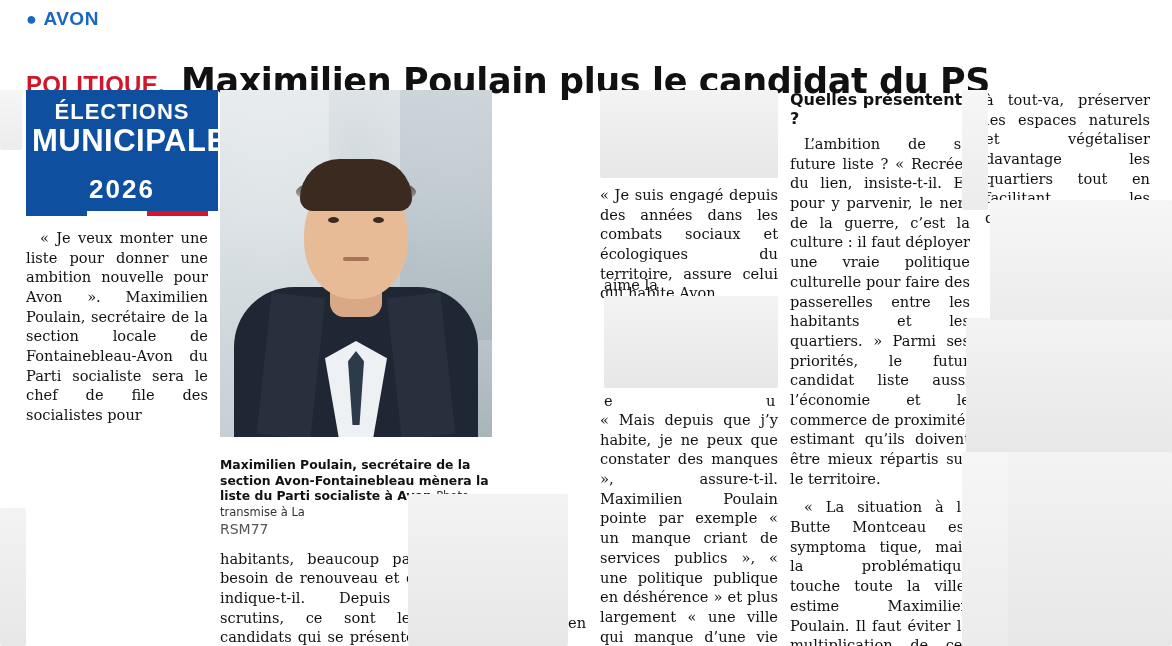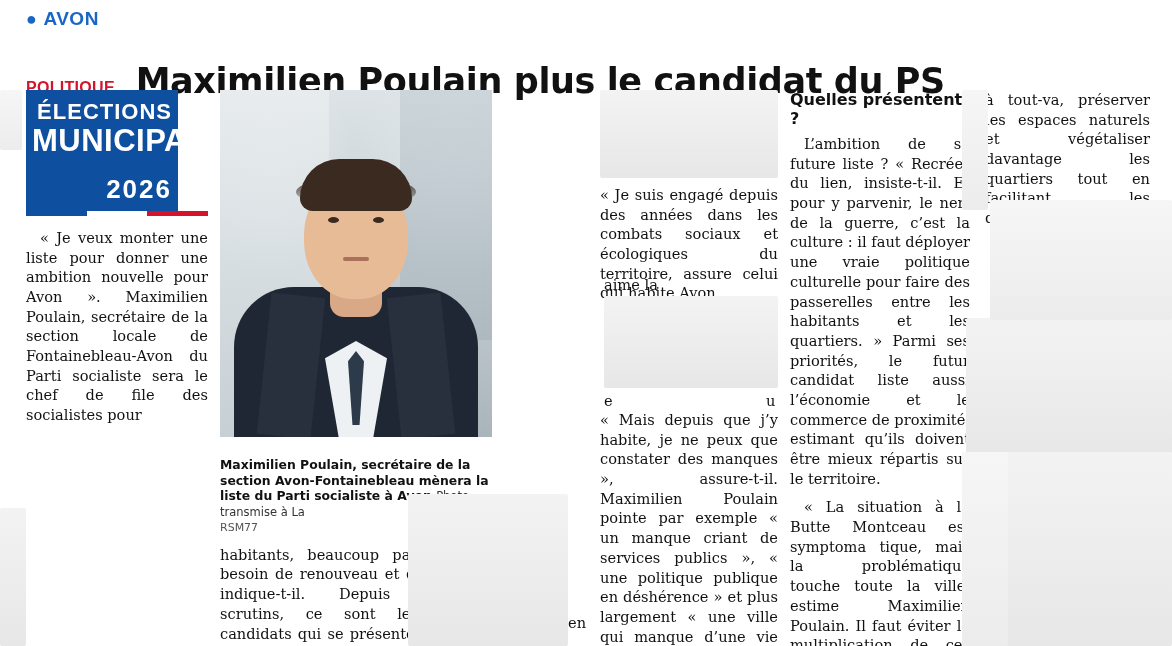--- a/index.html
+++ b/index.html
@@ -19,40 +19,40 @@
     position:absolute; left:26px; top:8px;
     display:flex; align-items:center; gap:6px;
     color:#1a66c4; font-weight:bold; font-size:19px; letter-spacing:.5px;
   }
   .loc .pin { font-size:18px; line-height:1; }
   .headline-row {
     position:absolute; left:26px; top:40px; right:20px;
     display:flex; align-items:baseline; gap:16px;
   }
   .kicker {
-    color:#d4142b; font-weight:bold; font-size:16px; letter-spacing:.3px;
+    color:#d4142b; font-weight:bold; font-size:24px; letter-spacing:.3px;
     white-space:nowrap;
   }
   .headline {
     font-family:"DejaVu Sans", sans-serif;
     font-weight:bold; font-size:35px; line-height:1.05; color:#111;
     letter-spacing:-.4px;
   }
 
   
   .col { position:absolute; top:90px; }
   .c1 { left:26px;  width:182px; }
   .c2 { left:220px; width:272px; }
   .c3 { left:600px; width:178px; }
   .c4 { left:790px; width:180px; }
   .c5 { left:985px; width:165px; }
 
   
   .logo {
-    width:152px; background:#0e4fa0; color:#fff; text-align:right;
+    width:192px; background:#0e4fa0; color:#fff; text-align:center;
     padding:10px 6px 8px; line-height:1.05;
   }
   .logo .l1 { font-size:22px; font-weight:bold; letter-spacing:1px; }
   .logo .l2 { font-size:31px; font-weight:bold; letter-spacing:.5px; margin-top:2px;}
   .logo .l3 { font-size:26px; font-weight:bold; letter-spacing:2px; margin-top:18px;}
   .logo-bar { width:182px; height:5px; display:flex; }
   .logo-bar i { flex:1 1 0; display:block; height:5px; }
   .logo-bar .b { background:#0e4fa0; }
   .logo-bar .w { background:#ffffff; }
   .logo-bar .r { background:#d4142b; }
@@ -136,21 +136,21 @@
   .eye.l { left:calc(50% - 28px); }
   .eye.r { left:calc(50% + 17px); }
   .mouth { position:absolute; bottom:176px; left:50%; transform:translateX(-50%); width:26px; height:4px; background:#a9705a; border-radius:3px;}
 
   .caption {
     width:272px; margin-top:20px;
     font-family:"DejaVu Sans", sans-serif;
     font-size:12.4px; line-height:1.25; font-weight:bold; color:#111;
   }
   .caption .credit { font-weight:normal; font-size:11.5px; color:#333; }
-  .caption .sign { display:block; font-weight:normal; font-size:11px; color:#555; margin-top:2px; }
+  .caption .sign { display:block; font-weight:normal; font-size:14px; color:#555; margin-top:2px; }
 
   .subhead {
     font-family:"DejaVu Sans", sans-serif;
     font-weight:bold; font-size:16px; color:#111; margin-bottom:6px;
   }
 
   
   .blur {
     position:absolute; background:#efefef; border-radius:2px;
     filter:blur(0.4px);

